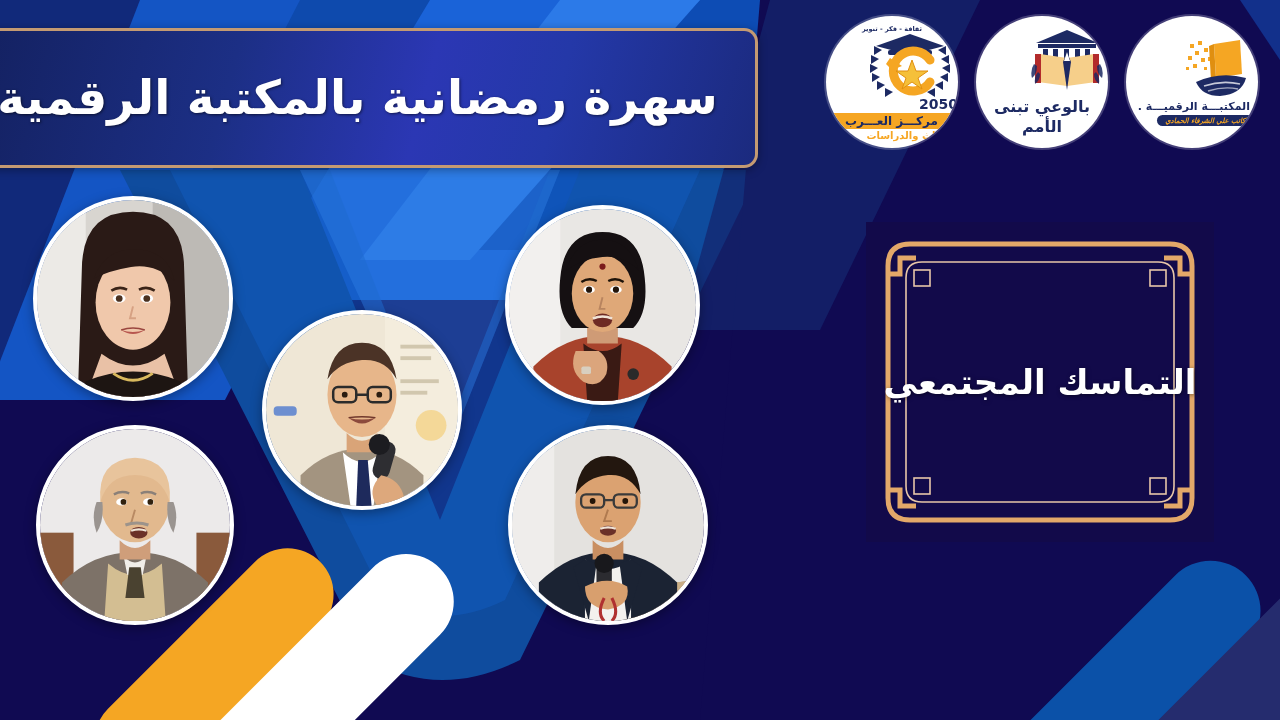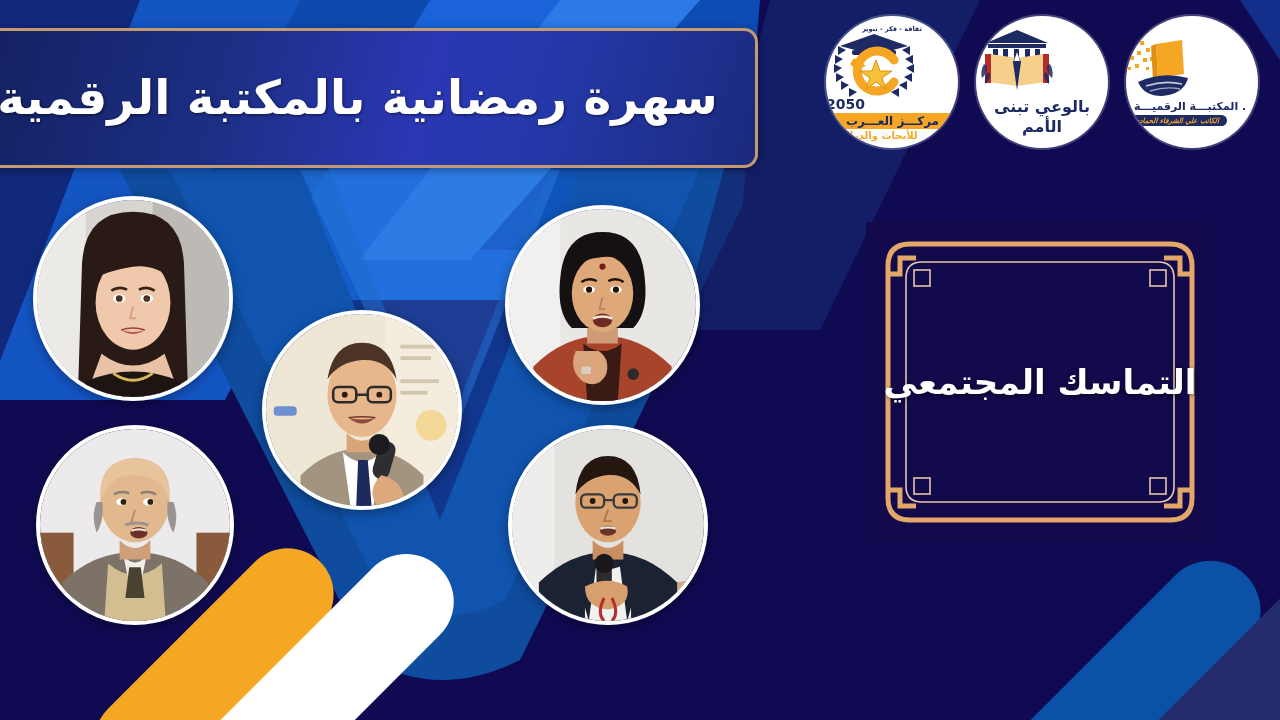--- a/index.html
+++ b/index.html
@@ -31,21 +31,21 @@
     direction:rtl;white-space:nowrap;
   }
   .title-line-1{font-size:47px;line-height:1.25;}
   .title-line-2{font-size:35px;line-height:1.25;}
 
   
   .logo-row{position:absolute;top:16px;right:22px;display:flex;gap:18px;align-items:flex-start;}
   .logo{
     width:132px;height:132px;border-radius:50%;
     background:#ffffff;position:relative;overflow:hidden;
-    display:flex;flex-direction:column;align-items:flex-end;justify-content:center;
+    display:flex;flex-direction:column;align-items:flex-start;justify-content:center;
     box-shadow:0 0 0 2px rgba(255,255,255,.22);
   }
   .logo svg{display:block;}
   .logo-cap{
     font-size:11px;font-weight:700;color:#1d2a63;direction:rtl;
     text-align:center;line-height:1.25;letter-spacing:.4px;
   }
   .logo-cap.big{font-size:16px;letter-spacing:1px;margin-top:3px;}
   .logo-ribbon{
     background:#1d2a63;color:#f6a623;font-size:7px;font-weight:700;

